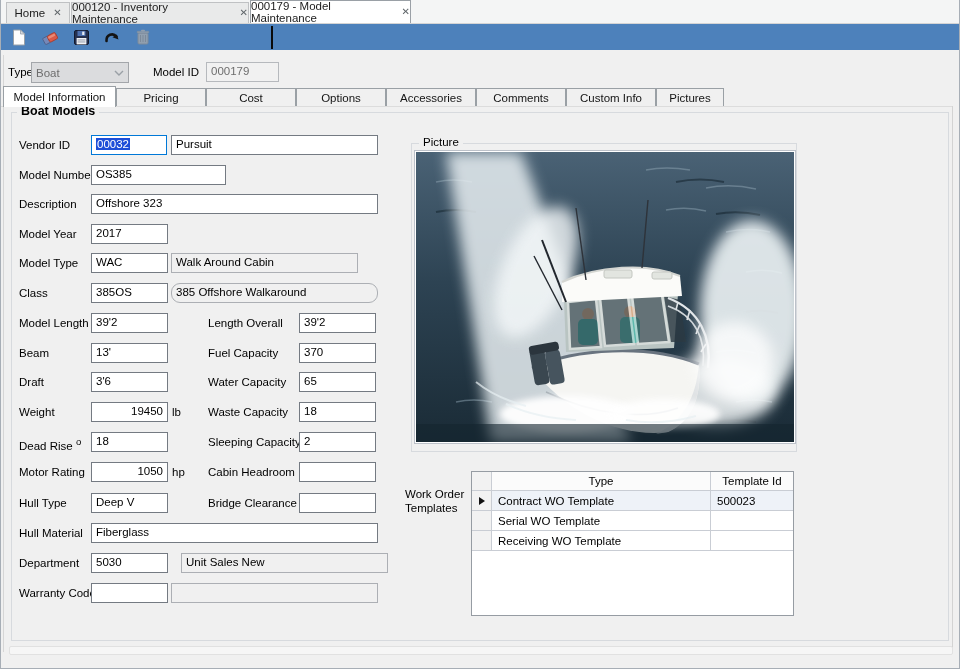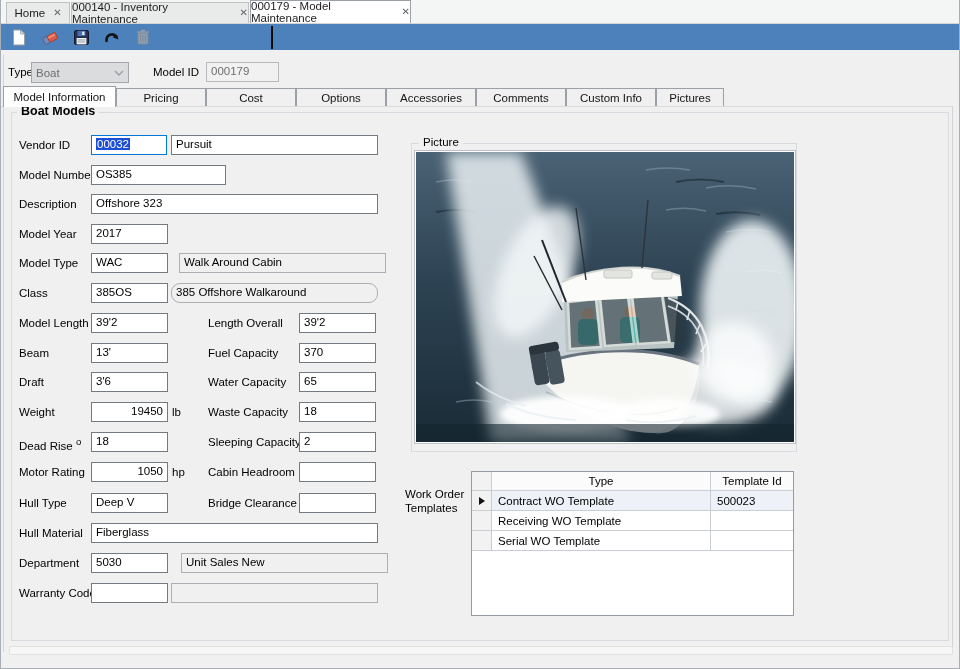--- a/index.html
+++ b/index.html
@@ -87,21 +87,21 @@
 <body>
 
 <div id="window">
 
   <div id="doc-tabbar">
     <div class="doc-tab" style="left:5px;width:64px;">
       <span>Home</span>
       <span class="doc-close">✕</span>
     </div>
     <div class="doc-tab" style="left:70px;width:178px;">
-      <span>000140 - Inventory Maintenance</span>
+      <span>000120 - Inventory Maintenance</span>
       <span class="doc-close">✕</span>
     </div>
     <div class="doc-tab active" style="left:249px;width:161px;">
       <span>000179 - Model Maintenance</span>
       <span class="doc-close">✕</span>
     </div>
   </div>
 
   <div id="toolbar">
     <div class="tool-btn">
@@ -196,21 +196,21 @@
   <div class="tb" style="left:90px;top:165px;width:135px;">OS385</div>
 
   <span class="lbl" style="left:18px;top:198px;">Description</span>
   <div class="tb" style="left:90px;top:194px;width:287px;">Offshore 323</div>
 
   <span class="lbl" style="left:18px;top:228px;">Model Year</span>
   <div class="tb" style="left:90px;top:224px;width:77px;">2017</div>
 
   <span class="lbl" style="left:18px;top:257px;">Model Type</span>
   <div class="tb" style="left:90px;top:253px;width:77px;">WAC</div>
-  <div class="tb ro" style="left:178px;top:253px;width:207px;">Walk Around Cabin</div>
+  <div class="tb ro" style="left:170px;top:253px;width:187px;">Walk Around Cabin</div>
 
   <span class="lbl" style="left:18px;top:287px;">Class</span>
   <div class="tb" style="left:90px;top:283px;width:77px;">385OS</div>
   <div class="tb ro" style="left:170px;top:283px;width:207px;border-radius:9px;">385 Offshore Walkaround</div>
 
   <span class="lbl" style="left:18px;top:317px;">Model Length</span>
   <div class="tb" style="left:90px;top:313px;width:77px;">39'2</div>
   <span class="lbl" style="left:207px;top:317px;">Length Overall</span>
   <div class="tb" style="left:298px;top:313px;width:77px;">39'2</div>
 
@@ -357,24 +357,24 @@
     </div>
     <div class="g-row selected">
       <div class="g-cell c-sel">
           <span class="row-arrow"></span>
         </div>
       <div class="g-cell c-type">Contract WO Template</div>
       <div class="g-cell c-id">500023</div>
     </div>
     <div class="g-row">
       <div class="g-cell c-sel"></div>
+      <div class="g-cell c-type">Serial WO Template</div>
+      <div class="g-cell c-id"></div>
+    </div>
+    <div class="g-row">
+      <div class="g-cell c-sel"></div>
       <div class="g-cell c-type">Receiving WO Template</div>
       <div class="g-cell c-id"></div>
     </div>
-    <div class="g-row">
-      <div class="g-cell c-sel"></div>
-      <div class="g-cell c-type">Serial WO Template</div>
-      <div class="g-cell c-id"></div>
-    </div>
   </div>
 
   <div id="bottom-strip"></div>
 </div>
 
 </body></html>

